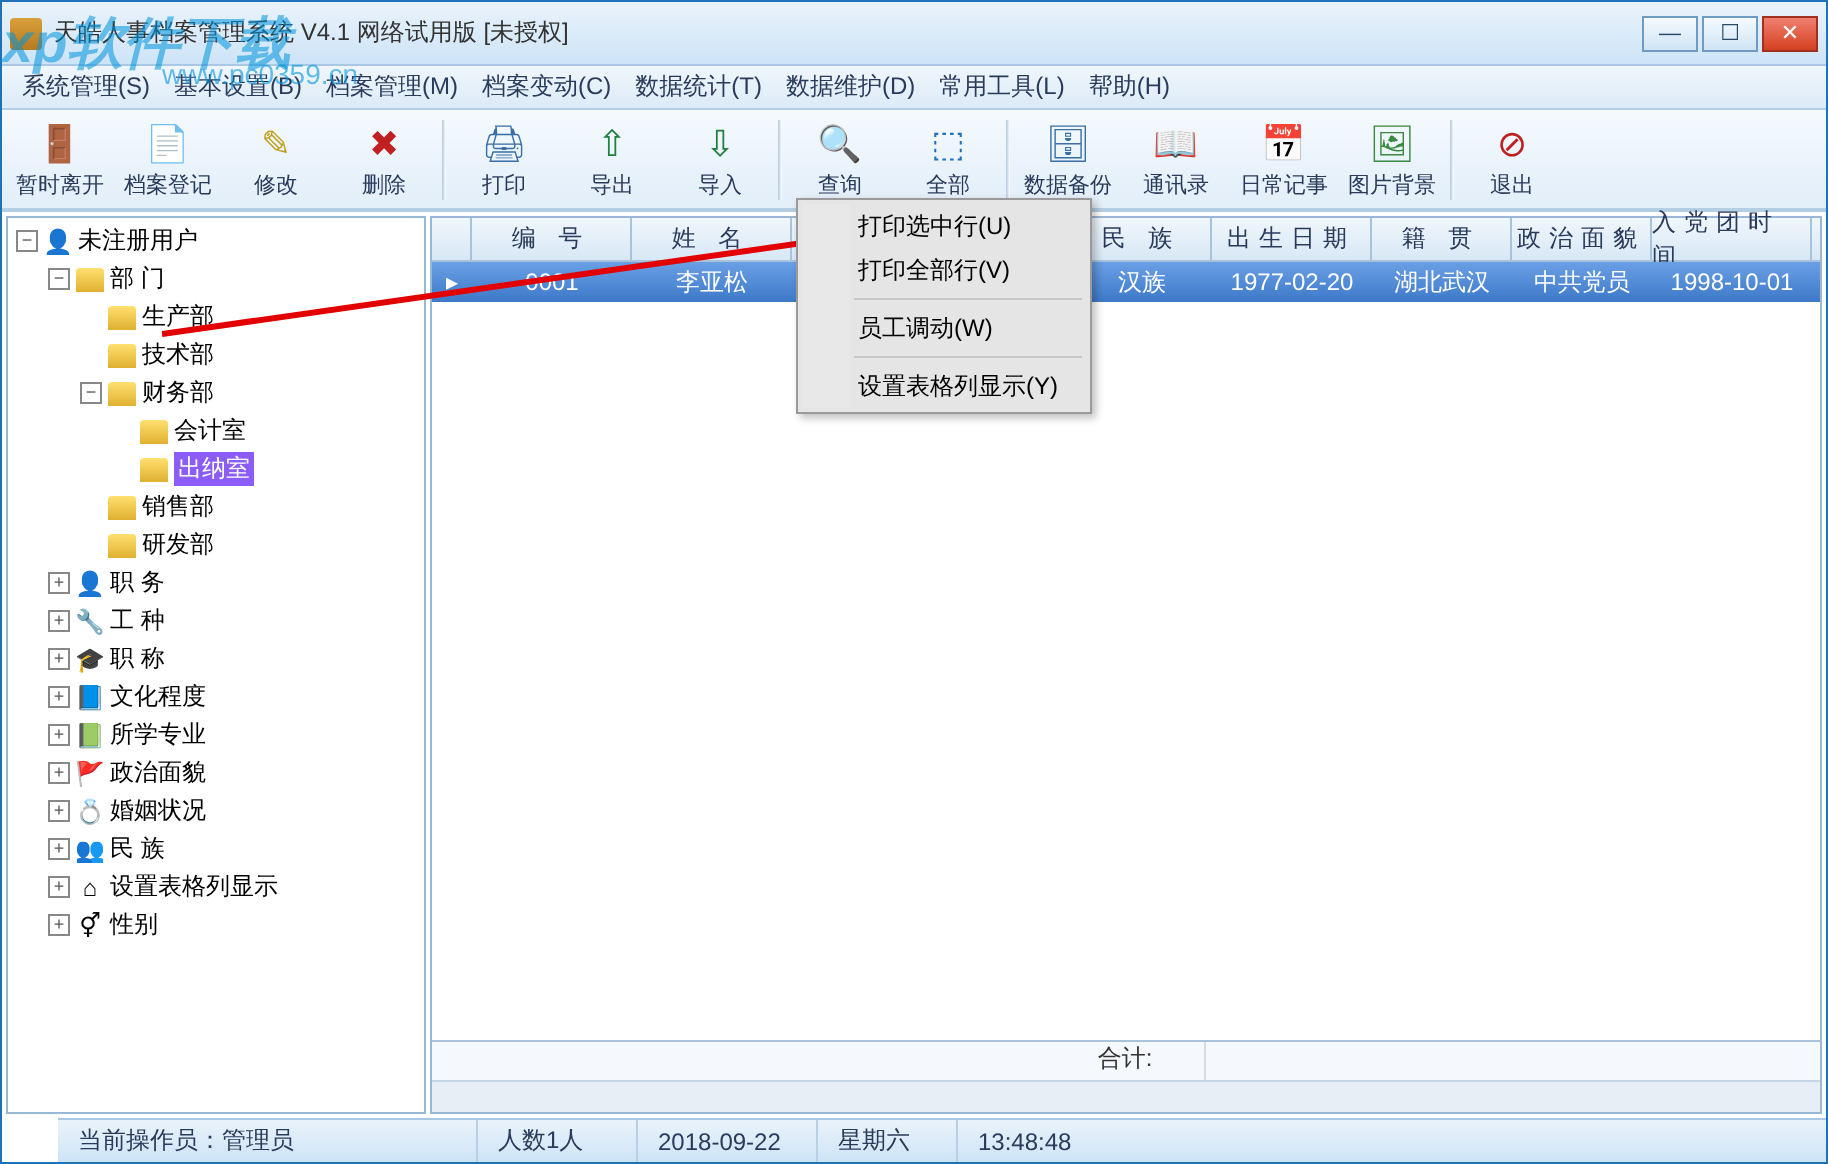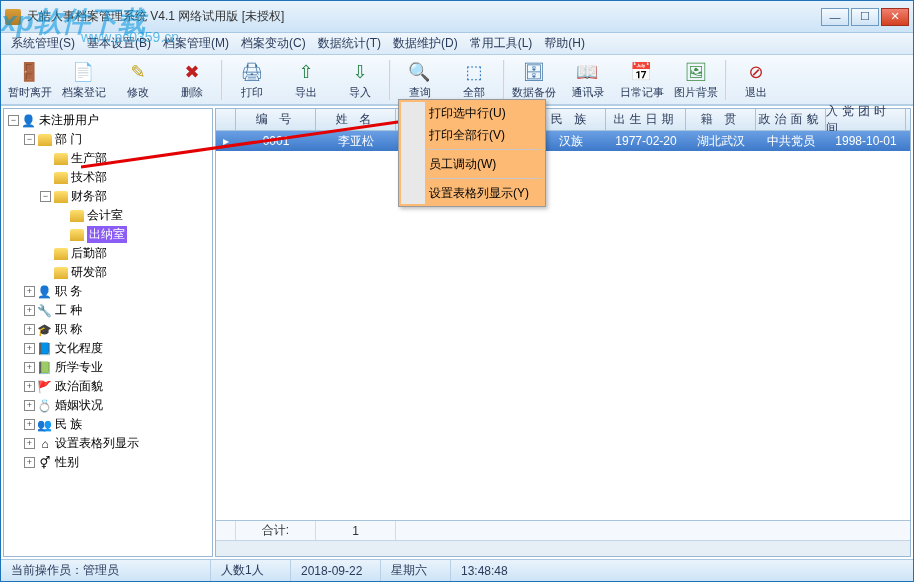--- a/index.html
+++ b/index.html
@@ -41,32 +41,32 @@
 
 
 .main { flex:1; display:flex; flex-direction:column; margin:2px 2px 2px 0; border:1px solid #98b8d6; position:relative; }
 .grid-head { height:22px; display:flex; background:linear-gradient(#f0f6fc,#d8e8f6); border-bottom:1px solid #a8c4dc; }
 .gh { border-right:1px solid #a8c4dc; display:flex; align-items:center; justify-content:center; color:#2a3a5a; letter-spacing:4px; }
 .grid-body { flex:1; background:#fff; position:relative; overflow:hidden; }
 .row { height:20px; display:flex; align-items:center; }
 .row.selected { background: linear-gradient(#6a9fe4,#3d79c9); color:#fff; }
 .cell { display:flex; align-items:center; justify-content:center; height:100%; }
 .row-ptr { width:20px; display:flex; align-items:center; justify-content:center; }
-.grid-foot { height:20px; border-top:1px solid #a8c4dc; display:flex; align-items:center; background:#f5f9fd; }
+.grid-foot { height:20px; border-top:1px solid #a8c4dc; display:flex; align-items:center; background:#f5f9fd;flex-direction:column; }
 .gf-cell { border-right:1px solid #d0dce8; height:100%; display:flex; align-items:center; justify-content:center; color:#333; }
 .scrollbar-h { height:16px; background:#e6eef6; border-top:1px solid #c4d6e6; }
 
 
-.ctxmenu { position:absolute; top:98px; left:397px; width:148px; background:#fdba74; border:1px solid #9a9a9a; box-shadow:2px 2px 4px rgba(0,0,0,.25); z-index:50; padding:2px; }
+.ctxmenu { position:absolute; top:98px; left:397px; width:148px; background:#e5e5e5; border:1px solid #9a9a9a; box-shadow:2px 2px 4px rgba(0,0,0,.25); z-index:50; padding:2px; }
 .ctxitem { height:22px; display:flex; align-items:center; padding-left:28px; cursor:pointer; position:relative; }
 .ctxsep { height:1px; background:#c8c8c8; margin:3px 2px 3px 26px; }
 .ctxmenu .gutter { position:absolute; left:2px; top:2px; bottom:2px; width:24px; background:#e8e8e8; }
 
 
-.statusbar { height:22px; background:linear-gradient(#eaf3fb,#cde4f7); display:flex; align-items:flex-end; border-top:1px solid #a8c8e4; }
+.statusbar { height:22px; background:linear-gradient(#eaf3fb,#cde4f7); display:flex; align-items:flex-end; border-top:1px solid #a8c8e4;margin-left:28px; }
 .sb-cell { padding:0 10px; border-right:1px solid #b8d0e4; height:100%; display:flex; align-items:center; color:#2a3a5a; }
 
 
 .arrow { position:absolute; top:108px; left:80px; width:390px; height:60px; pointer-events:none; z-index:40; }
 
 
 .c0{width:20px} .c1{width:80px} .c2{width:80px} .c3{width:70px} .c4{width:70px} .c5{width:70px} .c6{width:80px} .c7{width:70px} .c8{width:70px} .c9{width:80px}
 </style>
 </head>
 <body>
@@ -197,21 +197,21 @@
                   </li>
                   <li>
                     <span style="width:11px;display:inline-block"></span>
                     <span class="folder-ico"></span>
                     <span class="selected">出纳室</span>
                   </li>
                 </ul>
                 <li>
                   <span style="width:11px;display:inline-block"></span>
                   <span class="folder-ico"></span>
-                  <span>后勤部</span>
+                  <span>销售部</span>
                 </li>
                 <li>
                   <span style="width:11px;display:inline-block"></span>
                   <span class="folder-ico"></span>
                   <span>研发部</span>
                 </li>
               </ul>
               <li>
                 <span class="exp">+</span>
                 <span class="node-ico">👤</span>

